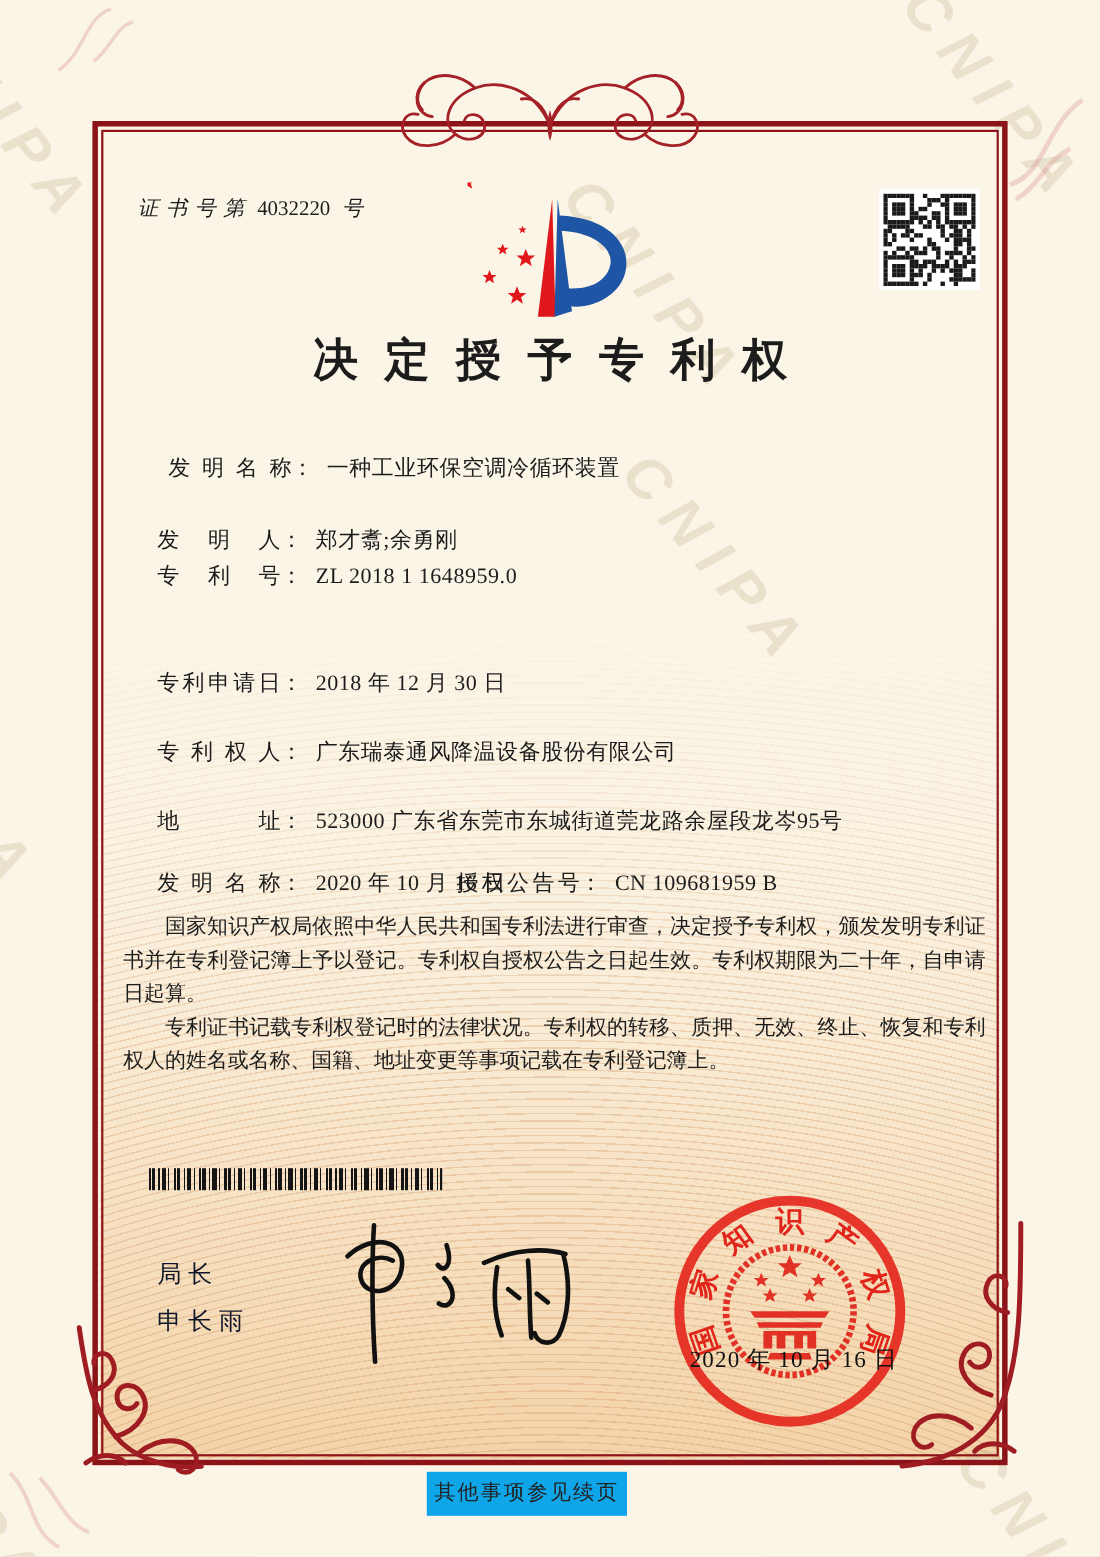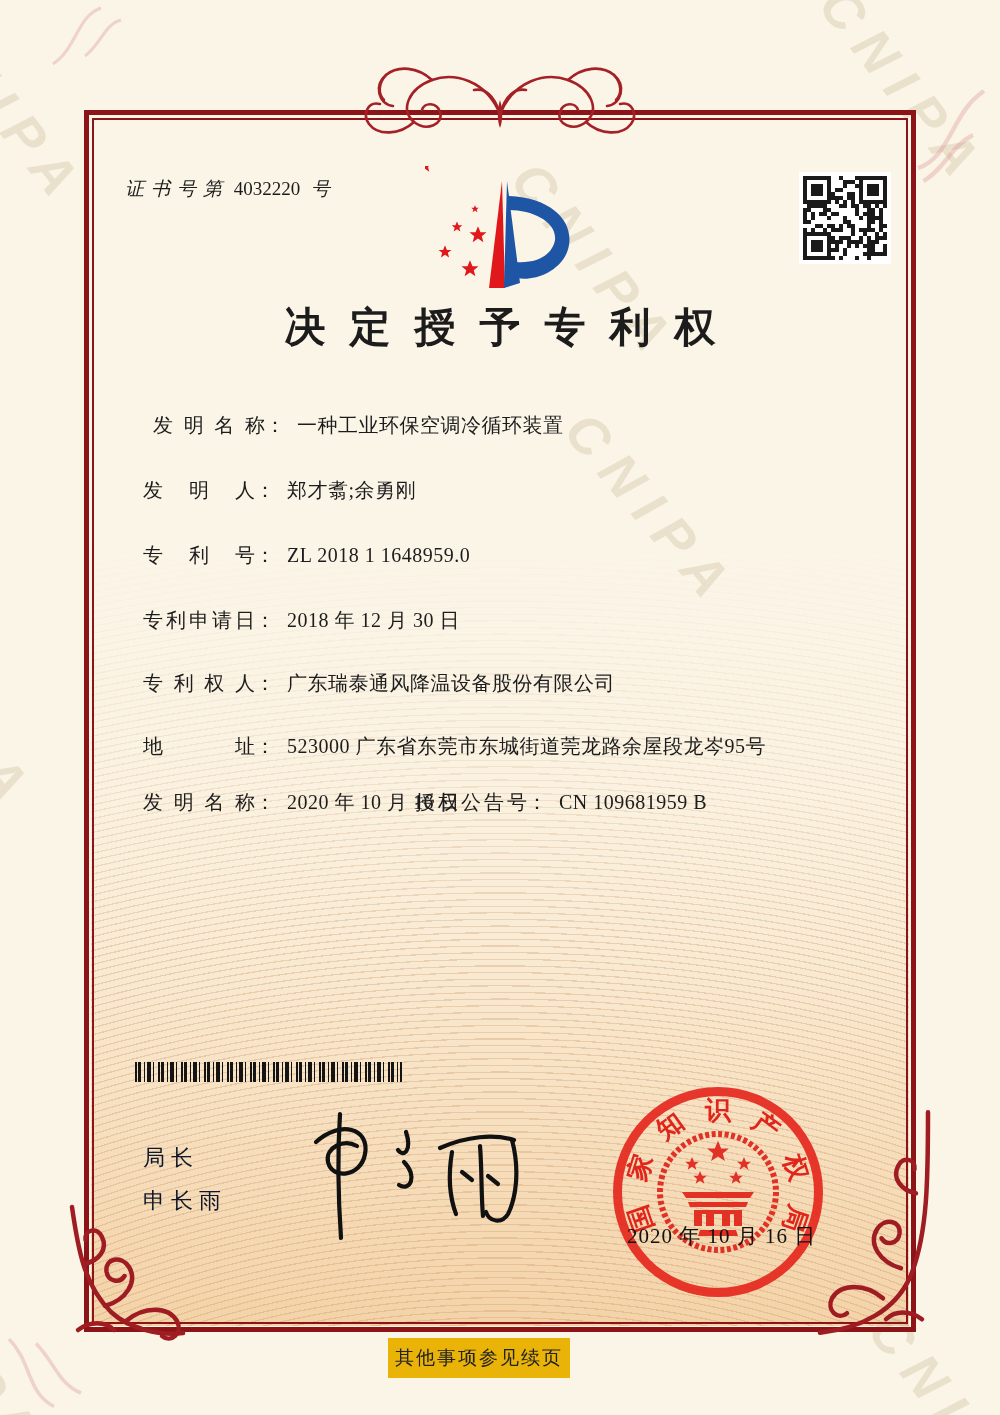--- a/index.html
+++ b/index.html
@@ -49,21 +49,21 @@
             font-family:"Liberation Sans","DejaVu Sans",sans-serif;font-weight:500;color:#0f172a;}
   .sig{position:absolute;left:282px;top:1100px;z-index:4;}
   .seal{position:absolute;left:613px;top:1087px;width:210px;height:210px;z-index:5;}
   .seal-ring{position:absolute;inset:0;border:9px solid rgba(228,36,27,.9);border-radius:50%;}
   .seal-char{position:absolute;left:50%;top:50%;width:28px;height:28px;margin:-14px 0 0 -14px;
              font-size:26px;font-weight:bold;color:#e1251b;text-align:center;line-height:28px;}
   .seal-date{position:absolute;left:627px;top:1222px;width:180px;font-size:21px;
              letter-spacing:1px;color:#111;z-index:6;white-space:nowrap;}
   .pageinfo{position:absolute;left:0;top:1293px;width:952px;text-align:center;
             font-size:17px;letter-spacing:3px;color:#222;z-index:4;}
-  .footnote{position:absolute;left:388px;top:1338px;width:182px;height:40px;background:#eab308;
+  .footnote{position:absolute;left:388px;top:1338px;width:182px;height:40px;background:#0ea5e9;
             z-index:4;text-align:center;line-height:40px;font-size:19px;letter-spacing:2px;color:#222;}
 </style>
 </head>
 <body>
 
 <div id="page">
 
   <div class="waves"></div>
 
   <div class="wm" style="left:-45px;top:-5px;transform:rotate(52deg);">CNIPA</div>
@@ -384,33 +384,37 @@
       <polygon points="82,15 79,122 95,117"></polygon>
       <path d="M84,30 C128,32 148,56 144,79 C140,104 110,116 92,112 L90,96 C116,98 128,86 130,74 C132,56 108,44 84,44 Z"></path>
     </g>
   </svg>
 
   <div class="title">决定授予专利权</div>
 
   <div id="rows">
       <div class="row" style="top: 412px; margin-left: 10px;"><span class="flabel">发明名称</span><span class="colon">：</span><span class="fvalue">一种工业环保空调冷循环装置</span></div>
       <div class="row" style="top: 477px;"><span class="flabel">发明人</span><span class="colon">：</span><span class="fvalue">郑才翥;余勇刚</span></div>
-      <div class="row" style="top: 542px;"><span class="flabel">专利号</span><span class="colon">：</span><span class="fvalue">ZL 2018 1 1648959.0</span></div>
+      <div class="row" style="top: 510px;"><span class="flabel">专利号</span><span class="colon">：</span><span class="fvalue">ZL 2018 1 1648959.0</span></div>
       <div class="row" style="top: 607px;"><span class="flabel">专利申请日</span><span class="colon">：</span><span class="fvalue">2018 年 12 月 30 日</span></div>
       <div class="row" style="top: 670px;"><span class="flabel">专利权人</span><span class="colon">：</span><span class="fvalue">广东瑞泰通风降温设备股份有限公司</span></div>
       <div class="row" style="top: 733px;"><span class="flabel">地址</span><span class="colon">：</span><span class="fvalue">523000 广东省东莞市东城街道莞龙路余屋段龙岑95号</span></div>
     </div>
 
   <div class="row" style="top:789px;">
     <span class="flabel">发明名称</span><span class="colon">：</span><span class="fvalue">2020 年 10 月 16 日</span>
     <span class="grant2">
       <span class="flabel">授权公告号</span><span class="colon">：</span><span class="fvalue">CN 109681959 B</span>
     </span>
   </div>
 
+  <div class="para" style="top:828px;">
+    <p>国家知识产权局依照中华人民共和国专利法进行审查，决定授予专利权，颁发发明专利证书并在专利登记簿上予以登记。专利权自授权公告之日起生效。专利权期限为二十年，自申请日起算。</p>
+    <p>专利证书记载专利权登记时的法律状况。专利权的转移、质押、无效、终止、恢复和专利权人的姓名或名称、国籍、地址变更等事项记载在专利登记簿上。</p>
+  </div>
 
   <div class="barcode"></div>
 
   <div class="director" style="top:1143px;">局长</div>
   <div class="director" style="top:1186px;">申长雨</div>
 
   <svg class="sig" width="256" height="145" viewBox="0 0 256 145">
     <g fill="none" stroke="#111" stroke-width="4.2" stroke-linecap="round" stroke-linejoin="round">
       <path d="M58,14 C56,45 56,95 59,138"></path>
       <path d="M34,42 C58,20 88,28 83,54 C79,77 50,80 46,62 C43,47 62,39 75,46"></path>

